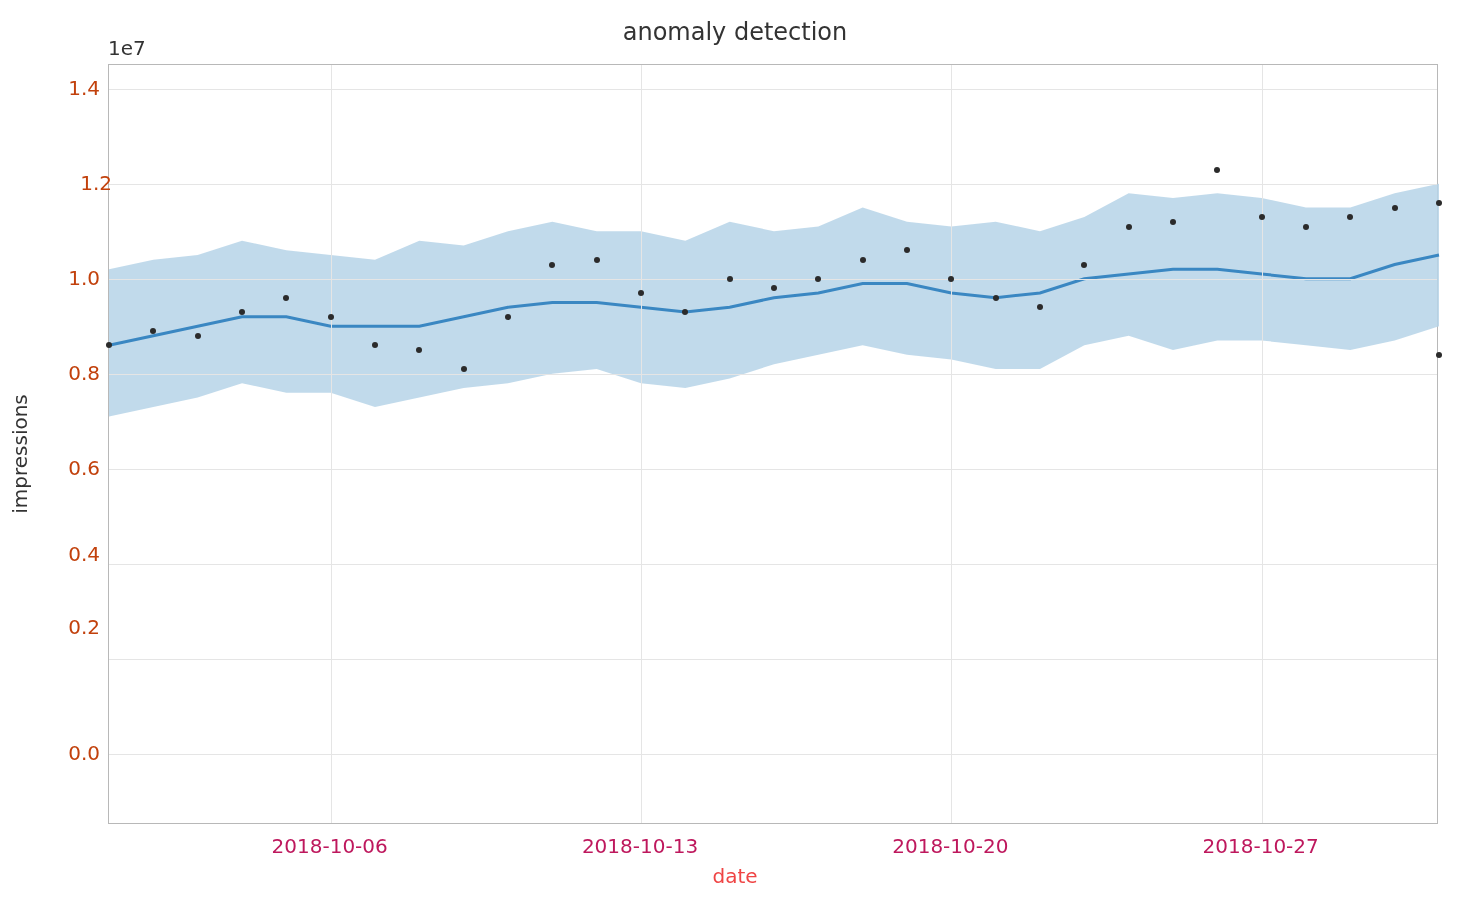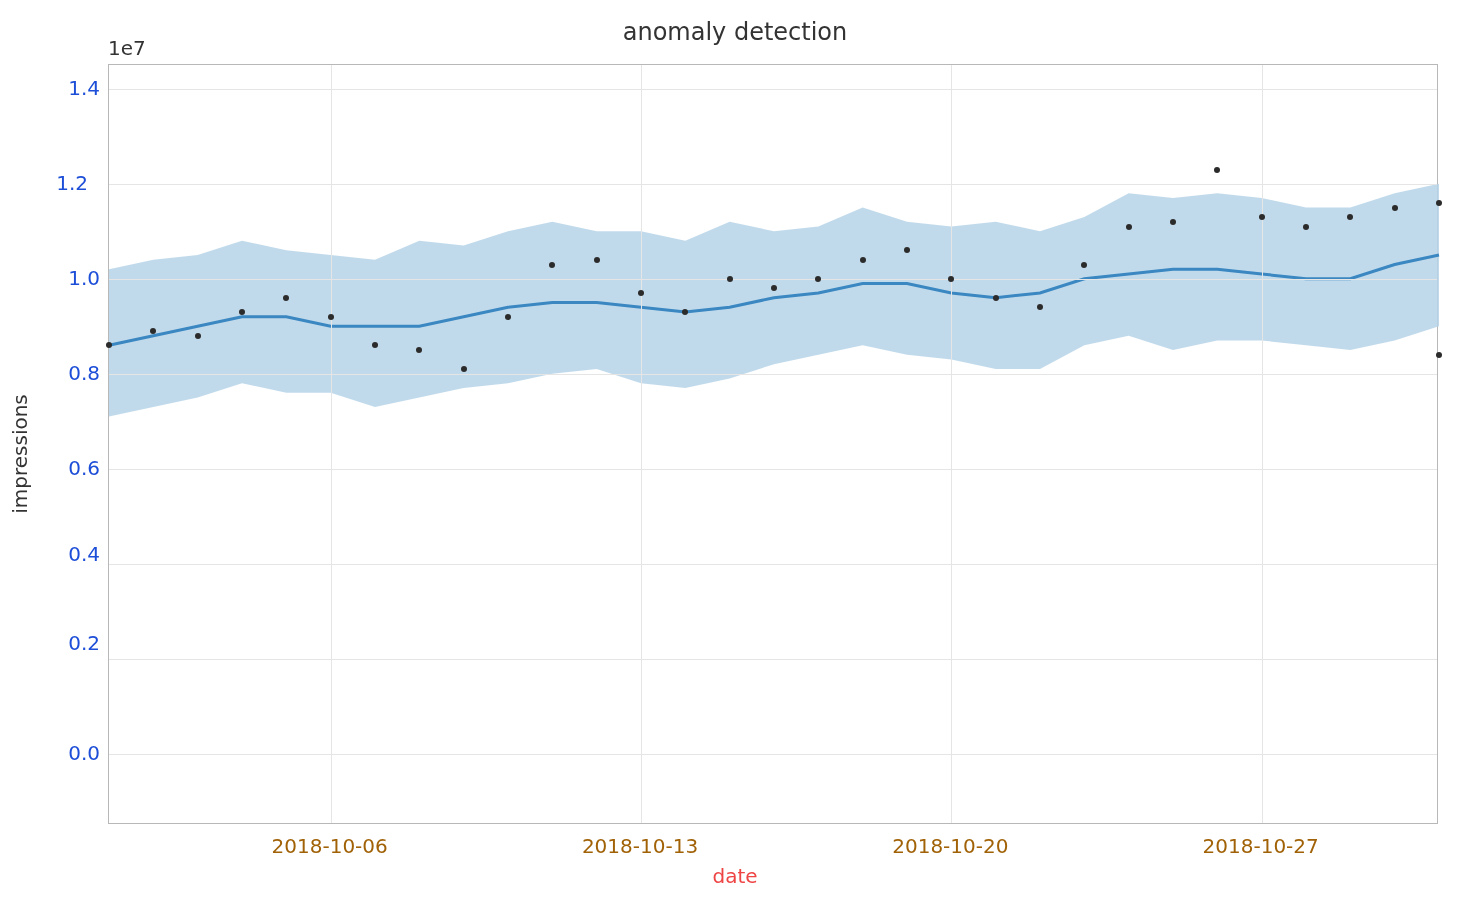--- a/index.html
+++ b/index.html
@@ -56,28 +56,28 @@
   }
   .grid-line-v, .grid-line-h {
     position: absolute;
     background: #e5e5e5;
   }
   .grid-line-v { width: 1px; top: 0; bottom: 0; }
   .grid-line-h { height: 1px; left: 0; right: 0; }
   .tick-label-x {
     position: absolute;
     font-size: 20px;
-    color: #a16207;
+    color: #be185d;
     transform: translateX(-50%);
     white-space: nowrap;
   }
   .tick-label-y {
     position: absolute;
     font-size: 20px;
-    color: #1d4ed8;
+    color: #c2410c;
     transform: translateY(-50%);
     text-align: right;
   }
   svg.series {
     position: absolute;
     left: 0;
     top: 0;
     overflow: visible;
   }
   .dot {
@@ -161,22 +161,22 @@
   </div>
 
   <div id="xtick-container">
       <div class="tick-label-x" style="left: 329.667px; top: 834px;">2018-10-06</div>
       <div class="tick-label-x" style="left: 640px; top: 834px;">2018-10-13</div>
       <div class="tick-label-x" style="left: 950.333px; top: 834px; text-align: right;">2018-10-20</div>
       <div class="tick-label-x" style="left: 1260.67px; top: 834px;">2018-10-27</div>
     </div>
   <div id="ytick-container">
       <div class="tick-label-y" style="left: 64px; top: 752.75px; width: 36px;">0.0</div>
-      <div class="tick-label-y" style="left: 64px; top: 643px; width: 36px;">0.2</div>
+      <div class="tick-label-y" style="left: 64px; top: 627px; width: 36px;">0.2</div>
       <div class="tick-label-y" style="left: 64px; top: 554px; width: 36px;">0.4</div>
       <div class="tick-label-y" style="left: 64px; top: 467.75px; width: 36px;">0.6</div>
       <div class="tick-label-y" style="left: 64px; top: 372.75px; width: 36px;">0.8</div>
       <div class="tick-label-y" style="left: 64px; top: 277.75px; width: 36px;">1.0</div>
-      <div class="tick-label-y" style="left: 52px; top: 182.75px; width: 36px;">1.2</div>
+      <div class="tick-label-y" style="left: 76px; top: 182.75px; width: 36px;">1.2</div>
       <div class="tick-label-y" style="left: 64px; top: 87.75px; width: 36px;">1.4</div>
     </div>
 
 </div>
 
 </body></html>

